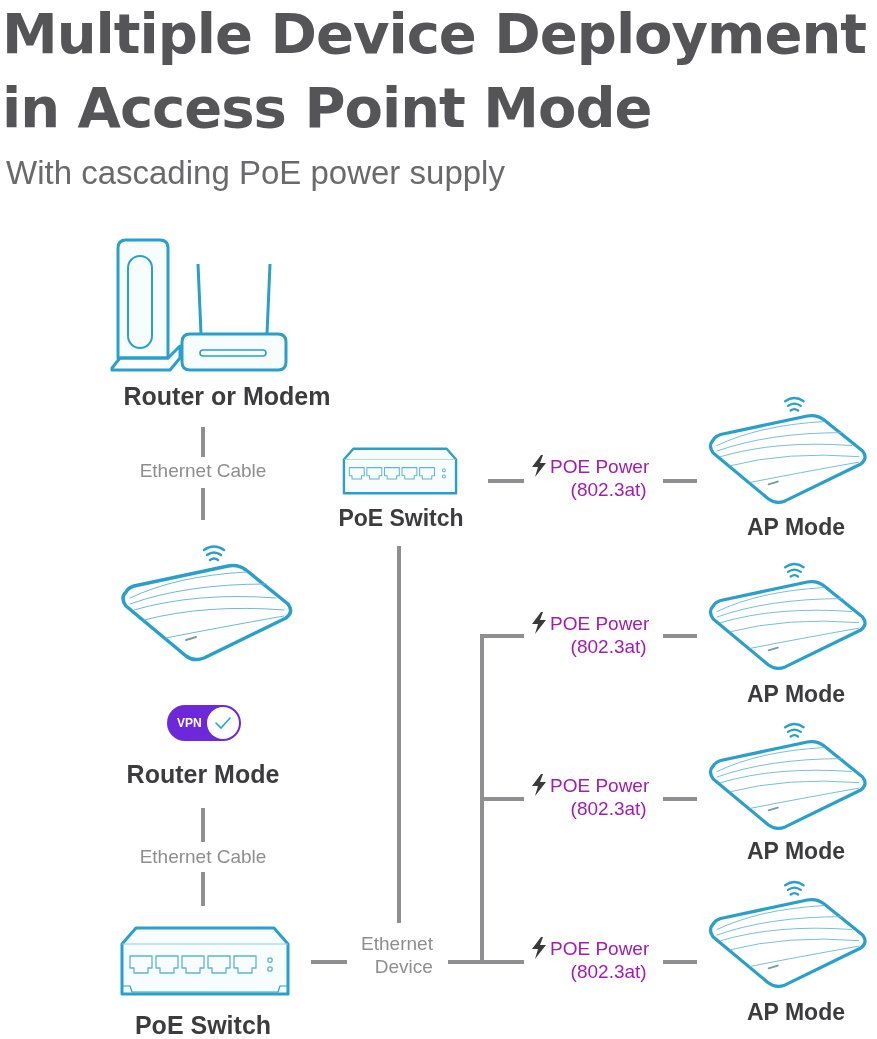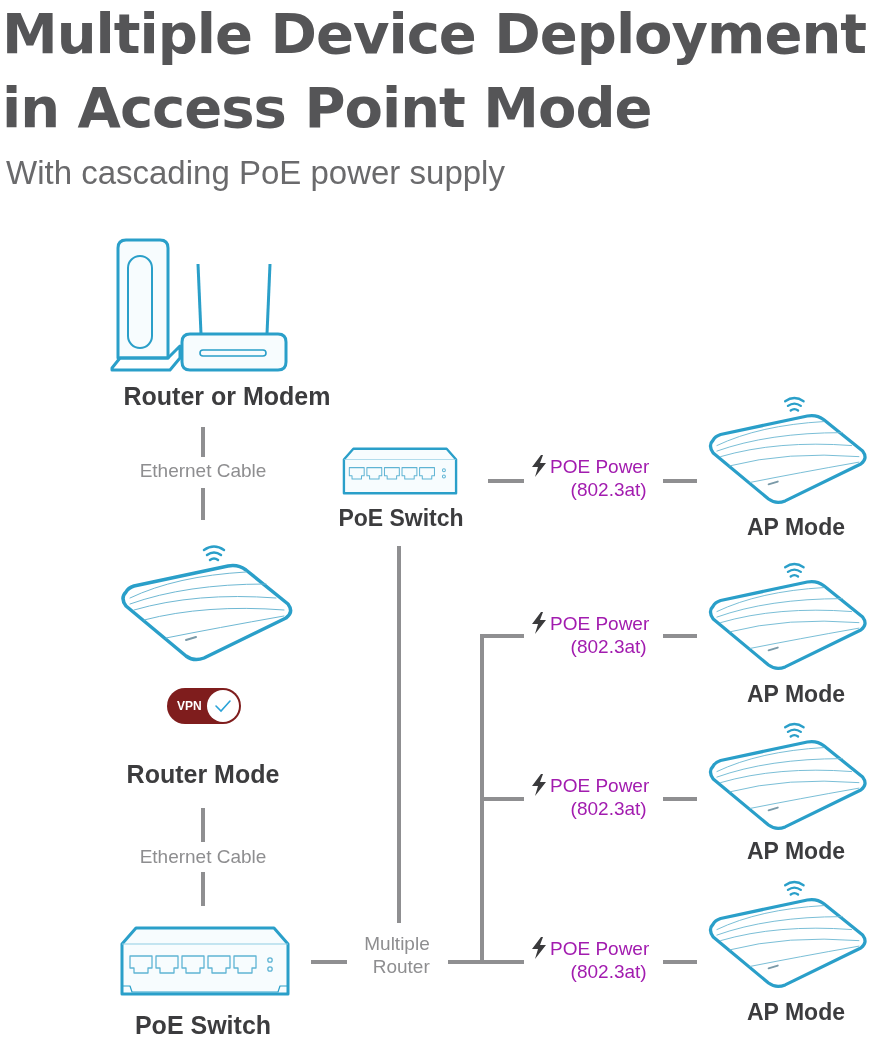--- a/index.html
+++ b/index.html
@@ -5,21 +5,21 @@
   html, body { margin:0; padding:0; background:#ffffff; }
   body { width:877px; height:1039px; position:relative; overflow:hidden; font-family:"Liberation Sans", sans-serif; }
   .title { position:absolute; left:2px; font-family:"DejaVu Sans", sans-serif; font-weight:bold; color:#555557; font-size:56px; letter-spacing:-1px; line-height:1; white-space:nowrap; }
   .subtitle { position:absolute; left:6px; top:156px; font-family:"Liberation Sans", sans-serif; color:#6a6a6c; font-size:33px; line-height:1; white-space:nowrap;text-align:center; }
   .label-bold { position:absolute; font-family:"Liberation Sans", sans-serif; font-weight:bold; color:#3c3c3e; font-size:25px; white-space:nowrap; transform:translateX(-50%); line-height:1; }
   .label-light { position:absolute; font-family:"Liberation Sans", sans-serif; color:#8e8e90; font-size:19px; white-space:nowrap; line-height:1.2; text-align:right; transform:translateX(-50%); }
   .poe { position:absolute; font-family:"Liberation Sans", sans-serif; color:#a21caf; font-size:19px; line-height:1.2; text-align:center; white-space:nowrap; }
   .poe .bolt { display:inline-block; width:18px; height:22px; vertical-align:-4px; margin-right:2px; }
   .line { position:absolute; background:#8f8f91; }
   svg.dev { position:absolute; overflow:visible; }
-  .vpn { position:absolute; left:167px; top:688px; width:74px; height:36px; border-radius:18px; background:#7f1d1d; }
+  .vpn { position:absolute; left:167px; top:705px; width:74px; height:36px; border-radius:18px; background:#6d28d9; }
   .vpn-text { position:absolute; left:10px; top:11px; font-family:"Liberation Sans", sans-serif; font-weight:bold; font-size:12px; color:#ffffff; }
   .vpn-knob { position:absolute; right:2px; top:2px; width:32px; height:32px; border-radius:50%; background:#ffffff; }
 </style>
 </head>
 <body>
 
 <div class="title" style="top:6px;">Multiple Device Deployment</div>
 <div class="title" style="top:80px;">in Access Point Mode</div>
 <div class="subtitle">With cascading PoE power supply</div>
 
@@ -93,22 +93,22 @@
       <path d="M90 32 h22 v12 h-4 v5 h-14 v-5 h-4 z"></path>
       <path d="M116 32 h22 v12 h-4 v5 h-14 v-5 h-4 z"></path>
       <circle cx="152" cy="36" r="2.2"></circle>
       <circle cx="152" cy="45" r="2.2"></circle>
     </g>
   </g>
 </svg>
 <div class="label-bold" style="left:203px; top:1013px;">PoE Switch</div>
 
 <div class="label-light" style="left:397px; top:933px;">
-  <div>Multiple</div>
-  <div>Router</div>
+  <div>Ethernet</div>
+  <div>Device</div>
 </div>
 
 <svg class="dev" style="left:335px; top:446px;" width="130" height="50" viewBox="0 0 174 74">
   <g fill="none" stroke="#2a9fc9" stroke-linejoin="round">
     <path d="M4 20 L18 4 L156 4 L170 20 L170 70 L4 70 Z" stroke-width="3.5" fill="#f7fcfe"></path>
     <line x1="4" y1="20" x2="170" y2="20" stroke-width="1" stroke="#8fcde3"></line>
     <g stroke-width="1.5" stroke="#5fb4d4">
       <path d="M12 32 h22 v12 h-4 v5 h-14 v-5 h-4 z"></path>
       <path d="M38 32 h22 v12 h-4 v5 h-14 v-5 h-4 z"></path>
       <path d="M64 32 h22 v12 h-4 v5 h-14 v-5 h-4 z"></path>

